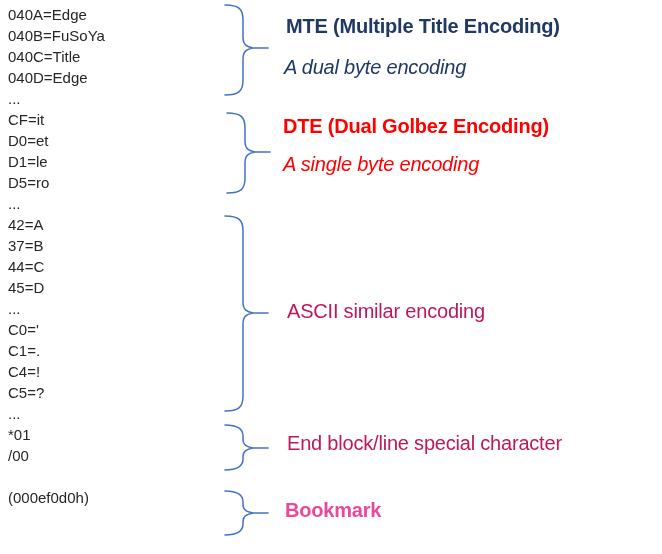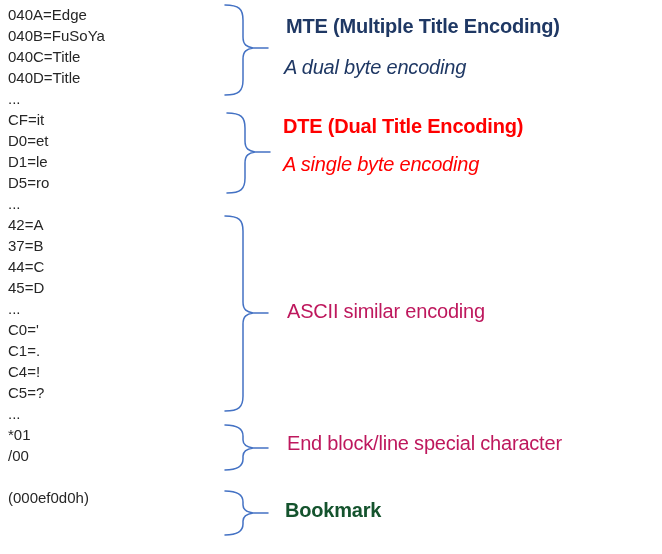--- a/index.html
+++ b/index.html
@@ -32,32 +32,32 @@
     font-size: 20px;
     line-height: 26px;
     white-space: nowrap;
     letter-spacing: -0.2px;
   }
   .title { font-weight: 700; }
   .subtitle { font-style: italic; }
   .navy { color: #1F3864; }
   .red { color: #FF0000; }
   .dark { color: #be185d; }
-  .slate { color: #14532d; font-weight: 600; }
+  .slate { color: #ec4899; font-weight: 600; }
 </style>
 </head>
 <body>
 
 <div class="canvas">
 
   <div class="code-col">
     <div class="code-line">040A=Edge</div>
     <div class="code-line">040B=FuSoYa</div>
     <div class="code-line">040C=Title</div>
-    <div class="code-line">040D=Title</div>
+    <div class="code-line">040D=Edge</div>
     <div class="code-line">...</div>
     <div class="code-line">CF=it</div>
     <div class="code-line">D0=et</div>
     <div class="code-line">D1=le</div>
     <div class="code-line">D5=ro</div>
     <div class="code-line">...</div>
     <div class="code-line">42=A</div>
     <div class="code-line">37=B</div>
     <div class="code-line">44=C</div>
     <div class="code-line">45=D</div>
@@ -90,21 +90,21 @@
   </svg>
 
   <svg class="brace" style="left:222px; top:490px;" width="48" height="46" viewBox="0 0 48 46">
     <path d="M3 1 C15 1 21 4 21 12 L21 15 C21 20 25 22 31 23 C25 24 21 26 21 31 L21 34 C21 42 15 45 3 45 M31 23 L46 23"></path>
   </svg>
 
   <div class="lbl title navy" style="left:286px; top:13px;">MTE (Multiple Title Encoding)</div>
 
   <div class="lbl subtitle navy" style="left:284px; top:54px;">A dual byte encoding</div>
 
-  <div class="lbl title red" style="left:283px; top:113px;">DTE (Dual Title Encoding)</div>
+  <div class="lbl title red" style="left:283px; top:113px;">DTE (Dual Golbez Encoding)</div>
 
   <div class="lbl subtitle red" style="left:283px; top:151px;">A single byte encoding</div>
 
   <div class="lbl dark" style="left:287px; top:298px;">ASCII similar encoding</div>
 
   <div class="lbl dark" style="left:287px; top:430px;">End block/line special character</div>
 
   <div class="lbl slate" style="left:285px; top:497px;">Bookmark</div>
 
 </div>

